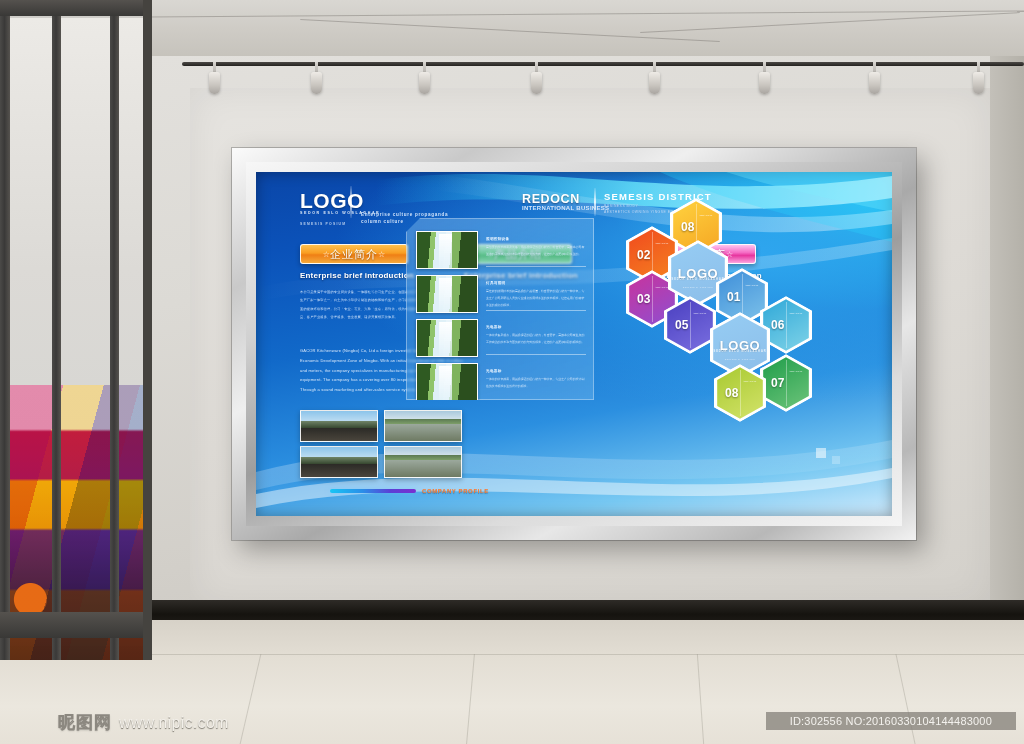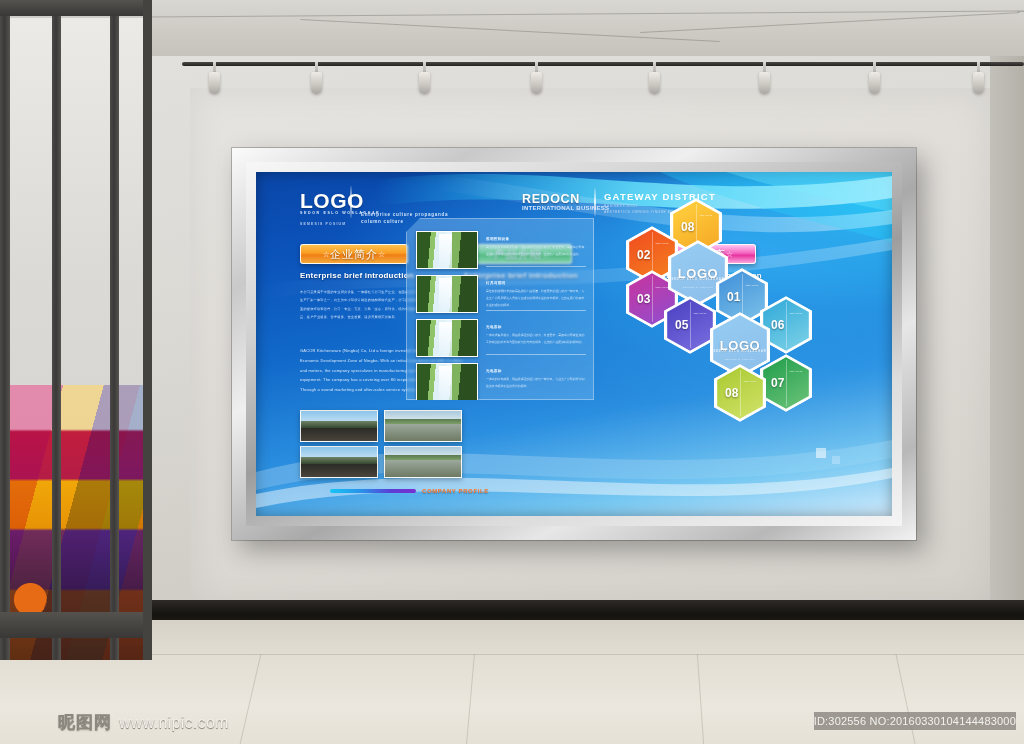--- a/index.html
+++ b/index.html
@@ -299,21 +299,21 @@
     color:#efece6; font-size:17px; font-weight:bold; letter-spacing:1px;
     -webkit-text-stroke:.6px #8c8880; text-shadow:0 1px 2px rgba(0,0,0,.2);padding-left:40px;
   }
   .wm-url{
     color:#f2efe9; font-size:16px; letter-spacing:.3px;
     text-shadow:0 1px 1px rgba(110,106,98,.9);
   }
   .idbox{
     position:absolute; right:8px; bottom:14px;
     background:rgba(128,124,116,.72); color:#f3f1ed;
-    font-size:11px; padding:3px 0; letter-spacing:.2px; white-space:nowrap;
+    font-size:11px; padding:3px 24px; letter-spacing:.2px; white-space:nowrap;
   }
 </style>
 </head>
 <body>
 
 <div id="scene">
 
   <div class="ceiling">
     <div class="ceiling-seam" style="left:0;top:14px;width:1024px;transform:rotate(-.4deg)"></div>
     <div class="ceiling-seam" style="left:300px;top:30px;width:420px;transform:rotate(3deg)"></div>
@@ -416,21 +416,21 @@
       <div class="p-header">
         <div class="logo-main">LOGO</div>
         <div class="logo-sub">SEDOR ESLO WOSLADHAR</div>
         <div class="logo-sub2">SEMESIS POSIUM</div>
         <div class="divider-v" style="left:94px;top:14px;height:32px;"></div>
         <div class="cn-title-en" style="white-space:pre-line">Enterprise culture propaganda
 column culture</div>
         <div class="redocn">REDOCN</div>
         <div class="redocn-sub">INTERNATIONAL BUSINESS</div>
         <div class="divider-v" style="left:338px;top:16px;height:28px;"></div>
-        <div class="gateway">GATEWAY  DISTRICT</div>
+        <div class="gateway">SEMESIS  DISTRICT</div>
         <div class="gateway-sub" style="white-space:pre-line">BUSINESS BODY
 AESTHETICS OWNING YINGSE ENJOY RING</div>
       </div>
 
       <div class="sec" style="left:44px;top:72px;">
         <div class="banner orange">
           <span class="star">☆</span>
           <span class="btxt">企业简介</span>
           <span class="star">☆</span>
         </div>

